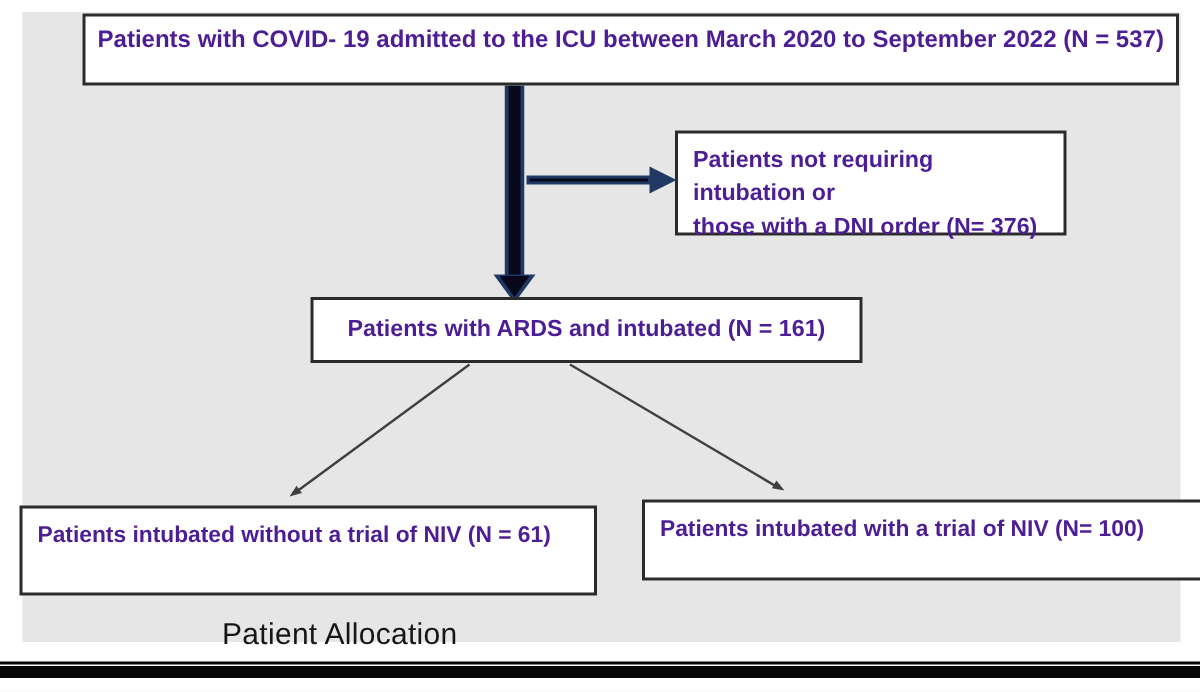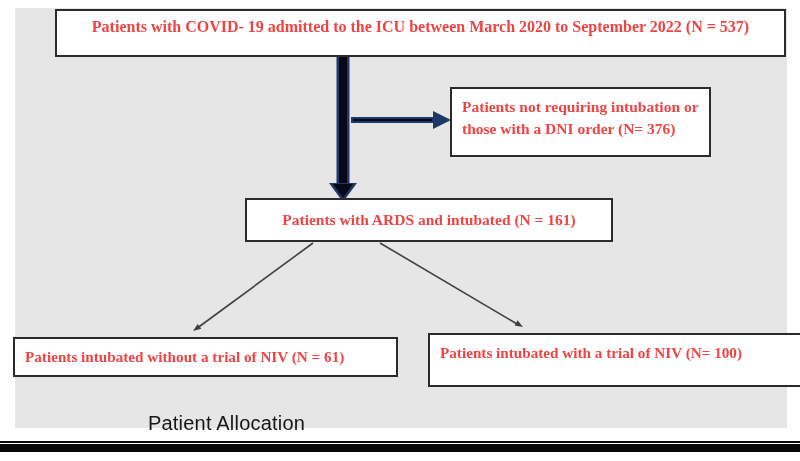--- a/index.html
+++ b/index.html
@@ -15,41 +15,39 @@
   .stage{
     position:relative;width:800px;height:461px;background:#ffffff;overflow:hidden;
   }
   .panel{
     position:absolute;left:15px;top:8px;width:772px;height:420px;
     background:var(--panel-bg);
   }
   .connectors{position:absolute;left:0;top:0;width:800px;height:461px;}
   .flow-box{
     position:absolute;background:#ffffff;border:2px solid var(--box-border);
-    color:#ef4444;
-    font-family:Liberation Serif, serif;
+    color:#4c1d95;
   }
   .box-top{
     left:55px;top:9px;width:731px;height:48px;
     font-size:16px;font-weight:600;text-align:center;
     padding-top:7px;white-space:nowrap;
   }
   .box-side{
     left:450px;top:87px;width:261px;height:70px;
     font-size:15.5px;font-weight:600;line-height:1.45;
     padding:7px 8px 0 10px;
   }
   .box-mid{
     left:207px;top:198px;width:368px;height:44px;
     font-size:15.5px;font-weight:600;text-align:center;line-height:40px;
     white-space:nowrap;
-    margin-left:38px;
   }
   .box-bl{
-    left:13px;top:337px;width:385px;height:40px;
+    left:13px;top:337px;width:385px;height:60px;
     font-size:15.2px;font-weight:600;
     padding:9px 0 0 10px;white-space:nowrap;
   }
   .box-br{
     left:428px;top:333px;width:388px;height:54px;
     font-size:15.2px;font-weight:600;
     padding:9px 0 0 10px;white-space:nowrap;
   }
   .caption{
     position:absolute;left:128px;top:412px;

